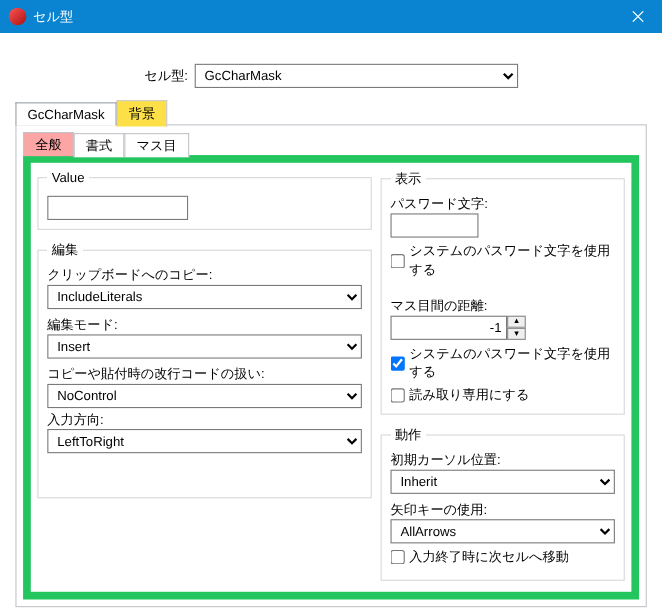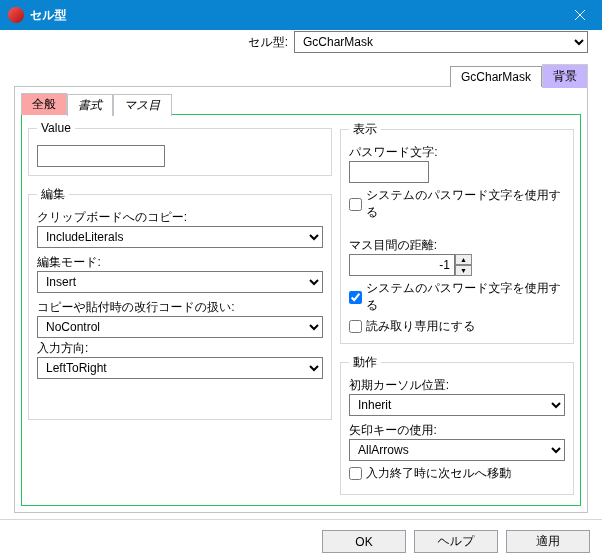--- a/index.html
+++ b/index.html
@@ -1,38 +1,38 @@
 <!DOCTYPE html>
 <html><head>
 <meta charset="utf-8">
 <style>
   * { box-sizing: border-box; font-family: "Yu Gothic UI", "Meiryo UI", Meiryo, sans-serif; font-size: 12px; }
   body { margin: 0; background: #fff; }
   .window { width: 602px; height: 558px; background: #fff; display: flex; flex-direction: column; }
   .titlebar { height: 30px; background: #0a84d0; color: #fff; display: flex; align-items: center; padding: 0 0 0 8px; }
   .titlebar .icon { width: 16px; height: 16px; border-radius: 50%; background: linear-gradient(135deg,#f55,#a11); margin-right: 6px; }
-  .titlebar .title { flex: 1; font-weight: bold; }
+  .titlebar .title { flex: 1; }
   .titlebar .close { width: 45px; height: 30px; display:flex; align-items:center; justify-content:center; cursor:pointer; }
   .titlebar .close svg { stroke:#fff; stroke-width:1; }
-  .body { flex: 1; padding: 1px 14px 6px 14px; display:flex; flex-direction:column;align-items:flex-end; }
+  .body { flex: 1; padding: 28px 14px 6px 14px; display:flex; flex-direction:column; }
   .rowtop { display:flex; align-items:center; justify-content:center; margin-bottom:10px; }
   .rowtop label { margin-right:6px; }
   select, input[type=text] { border:1px solid #7a7a7a; background:#fff; height:22px; padding:1px 4px; font-size:12px; }
   select { height:22px; }
   .combo-lg { width: 294px; }
   .tabs { display:flex; align-items:flex-end; margin-bottom:-1px; }
   .tab { border:1px solid #c0c4c9; border-bottom:none; background:#fff; padding:3px 10px 3px 10px; margin-right:0px; cursor:pointer; position:relative; }
-  .tab.inactive { background:#c4b5fd; color:#000; border-color:#ccc; top:1px;}
+  .tab.inactive { background:#fde047; color:#000; border-color:#ccc; top:1px;}
   .tab.active { background:#fff; border-color:#9aa0a6; z-index:2; }
   .tabpane { border:1px solid #c0c4c9; padding:4px 6px 6px 6px; }
   .tabs2 { display:flex; margin-bottom:-1px; margin-top:2px;}
   .tab2 { border:1px solid #c0c4c9; border-bottom:none; padding:2px 10px; cursor:pointer; background:#fff; }
-  .tab2.inactive { top:1px; position:relative;font-style:italic;}
+  .tab2.inactive { top:1px; position:relative;}
   .tab2.active { background:#fca5a5; z-index:3; position:relative;}
-  .tabbody { border:1px solid #22c55e; padding:6px; display:flex; gap:8px; }
+  .tabbody { border:7px solid #22c55e; padding:6px; display:flex; gap:8px; }
   .col { display:flex; flex-direction:column; gap:6px; }
   .col.left { width: 304px; }
   .col.right { flex:1; }
   fieldset { border:1px solid #d6d8db; margin:0 0 4px 0; padding:6px 8px 8px 8px; }
   legend { padding:0 4px; }
   .row { display:flex; align-items:center; gap:8px; margin-top:4px; }
   .lbl { white-space:nowrap; }
   .inp { width:128px; }
   .fullsel { width:100%; }
   .chk { display:flex; align-items:center; gap:4px; margin-top:4px;}

